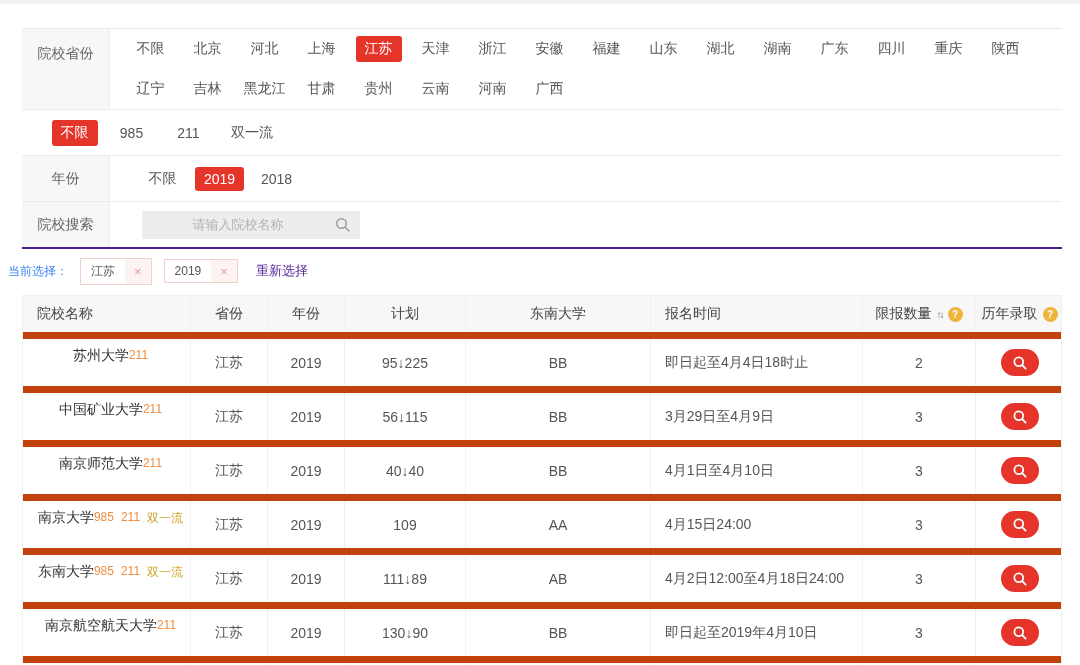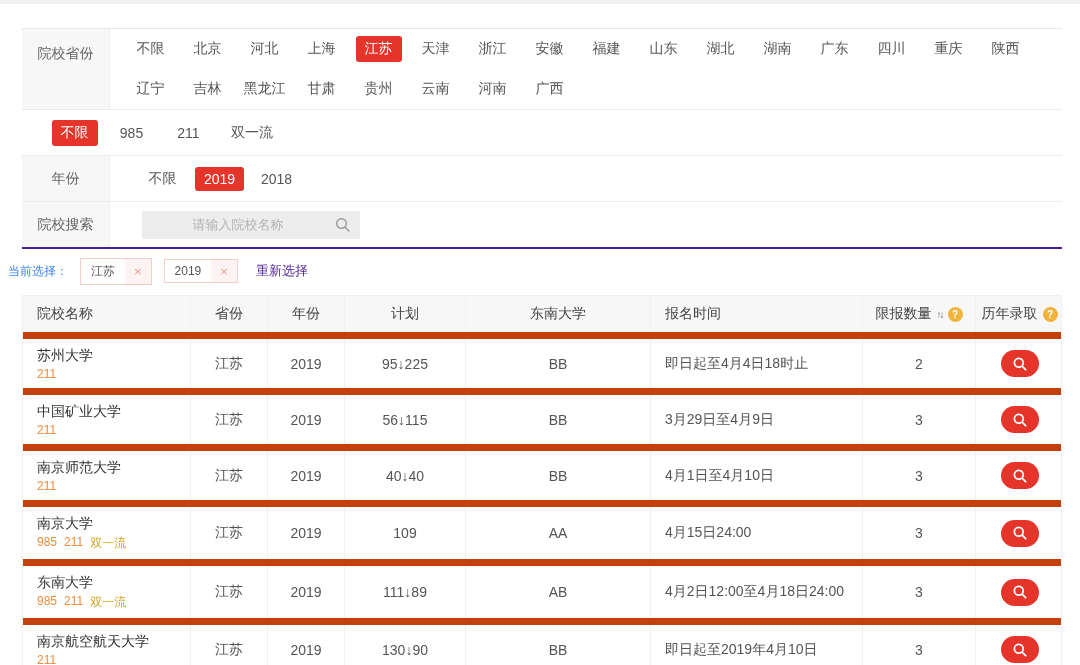--- a/index.html
+++ b/index.html
@@ -44,21 +44,21 @@
   .trow { display:flex; border-bottom:7px solid #c2410c; min-height:54px; }
   .trow.thead { background:#f7f7f7; min-height:43px; }
   .cell { display:flex; align-items:center; justify-content:center;
     font-size:14px; color:#555; border-right:1px solid #f0f0f0; }
   .cell:last-child { border-right:none; }
   .c1 { flex:0 0 168px; } .c2 { flex:0 0 77px; } .c3 { flex:0 0 77px; }
   .c4 { flex:0 0 121px; } .c5 { flex:0 0 185px; } .c6 { flex:0 0 212px; }
   .c7 { flex:0 0 113px; } .c8 { flex:0 0 87px; }
   .cell.left { justify-content:flex-start; padding-left:14px; }
   .thead .cell { color:#444; }
-  .name-cell { flex-direction:column; align-items:flex-start; justify-content:center; padding:7px 6px 7px 14px; }
+  .name-cell { flex-direction:row; align-items:flex-start; justify-content:center; padding:7px 6px 7px 14px; }
   .uni-name { font-size:14px; color:#333; line-height:19px; }
   .uni-tags { display:flex; gap:7px; margin-top:2px; }
   .uni-tags span { font-size:12px; }
   .tag-orange { color:#ef8c3e; }
   .tag-gold { color:#cfa427; }
 
   .sort-icon { font-size:10px; color:#666; letter-spacing:-2px; margin-left:5px; }
   .help-icon { width:15px; height:15px; border-radius:50%; background:#f0b33c; color:#fff;
     font-size:10px; font-weight:bold; display:inline-flex; align-items:center;
     justify-content:center; margin-left:5px; flex-shrink:0; }

